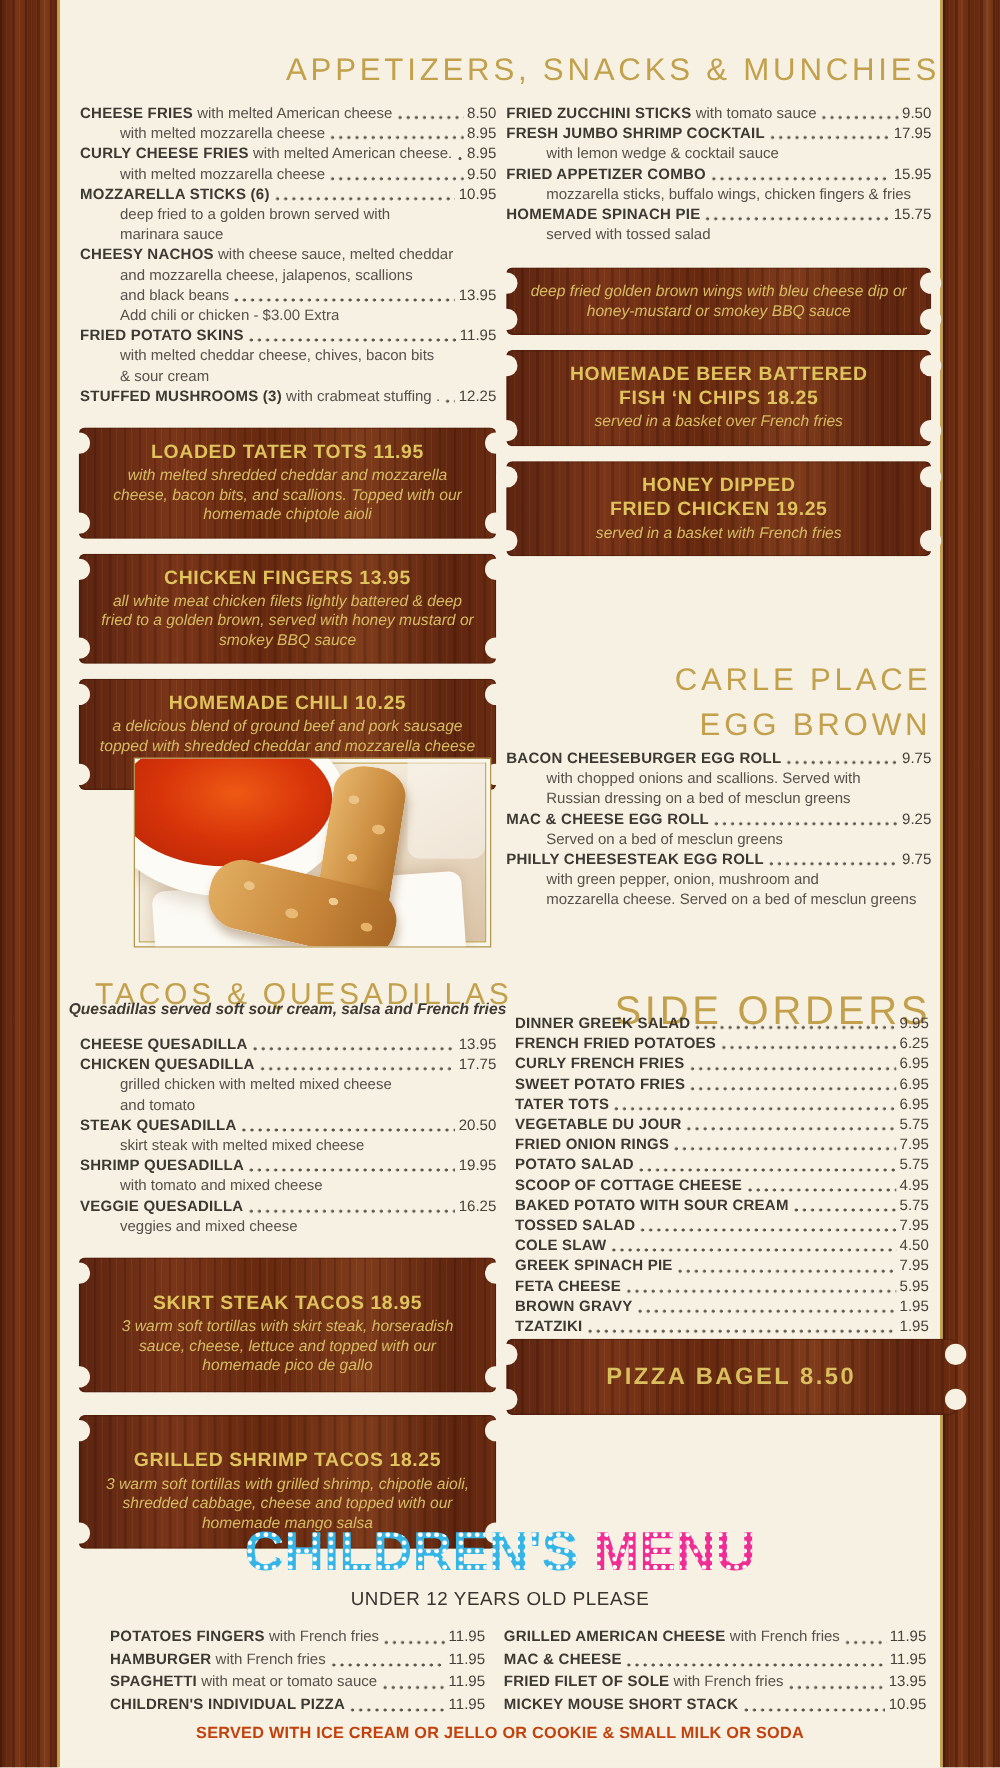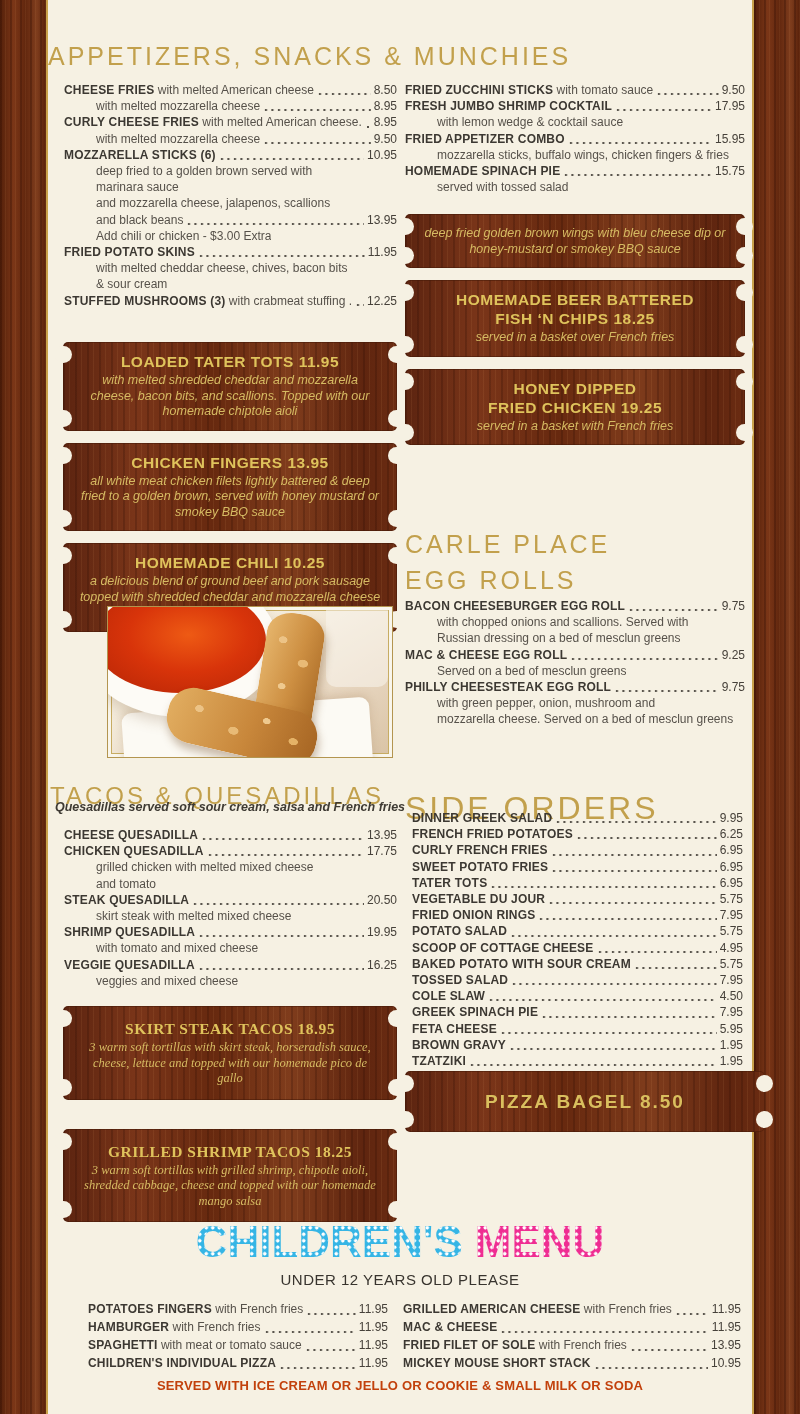--- a/index.html
+++ b/index.html
@@ -8,21 +8,21 @@
 
   
   .rail{position:absolute;top:0;bottom:0;width:46px;
     background:
       repeating-linear-gradient(90deg, rgba(40,10,2,.28) 0 2px, rgba(0,0,0,0) 2px 5px, rgba(255,190,120,.07) 5px 6px, rgba(0,0,0,0) 6px 10px),
       linear-gradient(90deg,#54200a,#7b3617 30%,#62270e 55%,#7f3d1d 80%,#571f09);}
   .rail.left{left:0;border-right:2px solid #c9a24b;}
   .rail.right{right:0;border-left:2px solid #c9a24b;}
 
   
-  .deco{color:#c2a04c;font-weight:normal;letter-spacing:3px;text-align:left;line-height:1.1;}
+  .deco{color:#c2a04c;font-weight:normal;letter-spacing:3px;text-align:right;line-height:1.1;}
 
   
   .mi{display:flex;align-items:baseline;font-size:12px;line-height:16.2px;color:#56514a;white-space:nowrap;}
   .mi-text{flex:0 1 auto;overflow:hidden;}
   .mi-name{font-weight:bold;color:#3c3832;letter-spacing:.2px;}
   .mi-lead{flex:1 1 6px;height:12px;margin:0 3px;align-self:flex-end;
     background-image:radial-gradient(circle at 3px 8px,#5a554d 1.05px,rgba(0,0,0,0) 1.4px);
     background-size:6.5px 12px;background-repeat:repeat-x;}
   .mi-price{color:#46413a;}
   .mi.indent{padding-left:32px;}
@@ -44,21 +44,21 @@
   #title-main{top:26px;left:48px;right:48px;font-size:25px;}
   #list-app-left{top:82px;left:64px;width:333px;}
   #list-app-right{top:82px;left:405px;width:340px;}
   #specials-left{top:342px;left:63px;width:334px;}
   #specials-right{top:214px;left:405px;width:340px;}
   #photo{left:107px;top:606px;width:284px;height:150px;}
   #tacos-title{top:763px;left:50px;width:360px;font-size:24px;}
   #tacos-sub{top:800px;left:50px;width:360px;text-align:center;font-style:italic;font-size:12.5px;color:#3e3a33;font-weight:bold;}
   #list-ques{top:827px;left:64px;width:333px;}
   #taco-boxes{top:1006px;left:63px;width:334px;}
-  #taco-boxes .wood-box{margin-bottom:29px;padding-top:13px;padding-bottom:13px;font-family:Liberation Serif, serif;}
+  #taco-boxes .wood-box{margin-bottom:18px;padding-top:27px;padding-bottom:13px;}
   #carle-title{top:505px;left:405px;width:340px;font-size:25px;line-height:36px;}
   #list-eggrolls{top:598px;left:405px;width:340px;}
   #sides-title{top:764px;left:405px;width:340px;font-size:32px;}
   #list-sides{top:810px;left:412px;width:331px;}
   #pizza-box{top:1071px;left:405px;width:340px;}
   #pizza-box .wb-title{font-size:19px;letter-spacing:2px;color:#d9bf5e;font-weight:bold;}
   #pizza-box.wood-box{padding:21px 10px;}
 
   
   #kids-title{top:1218px;left:0;right:0;text-align:center;font-size:44px;font-weight:bold;letter-spacing:0px;line-height:48px;}
@@ -143,20 +143,24 @@
       <div class="mi indent noprice">
         <span class="mi-text"><b class="mi-name"></b><span class="mi-desc">deep fried to a golden brown served with</span></span>
 
       </div>
 
       <div class="mi indent noprice">
         <span class="mi-text"><b class="mi-name"></b><span class="mi-desc">marinara sauce</span></span>
 
       </div>
 
+      <div class="mi noprice">
+        <span class="mi-text"><b class="mi-name">CHEESY NACHOS</b><span class="mi-desc"> with cheese sauce, melted cheddar</span></span>
+
+      </div>
 
       <div class="mi indent noprice">
         <span class="mi-text"><b class="mi-name"></b><span class="mi-desc">and mozzarella cheese, jalapenos, scallions</span></span>
 
       </div>
 
       <div class="mi indent">
         <span class="mi-text"><b class="mi-name"></b><span class="mi-desc">and black beans</span></span>
         <span class="mi-lead"></span>
         <span class="mi-price">13.95</span>
@@ -378,21 +382,21 @@
       <div class="wood-box noprice">
         <span class="notch tl"></span>
         <span class="notch bl"></span>
         <span class="notch tr"></span>
         <span class="notch br"></span>
         <div class="wb-title">GRILLED SHRIMP TACOS 18.25</div>
         <div class="wb-desc">3 warm soft tortillas with grilled shrimp, chipotle aioli, shredded cabbage, cheese and topped with our homemade mango salsa</div>
       </div>
     </div>
 
-  <h2 class="abs deco" id="carle-title"><span>CARLE PLACE</span><br><span>EGG ROLLS</span></h2>
+  <h2 class="abs deco" id="carle-title"><span>CARLE PLACE</span><br><span>EGG BROWN</span></h2>
 
   <div class="abs" id="list-eggrolls">
 
       <div class="mi">
         <span class="mi-text"><b class="mi-name">BACON CHEESEBURGER EGG ROLL</b><span class="mi-desc"></span></span>
         <span class="mi-lead"></span>
         <span class="mi-price">9.75</span>
       </div>
 
       <div class="mi indent noprice">

